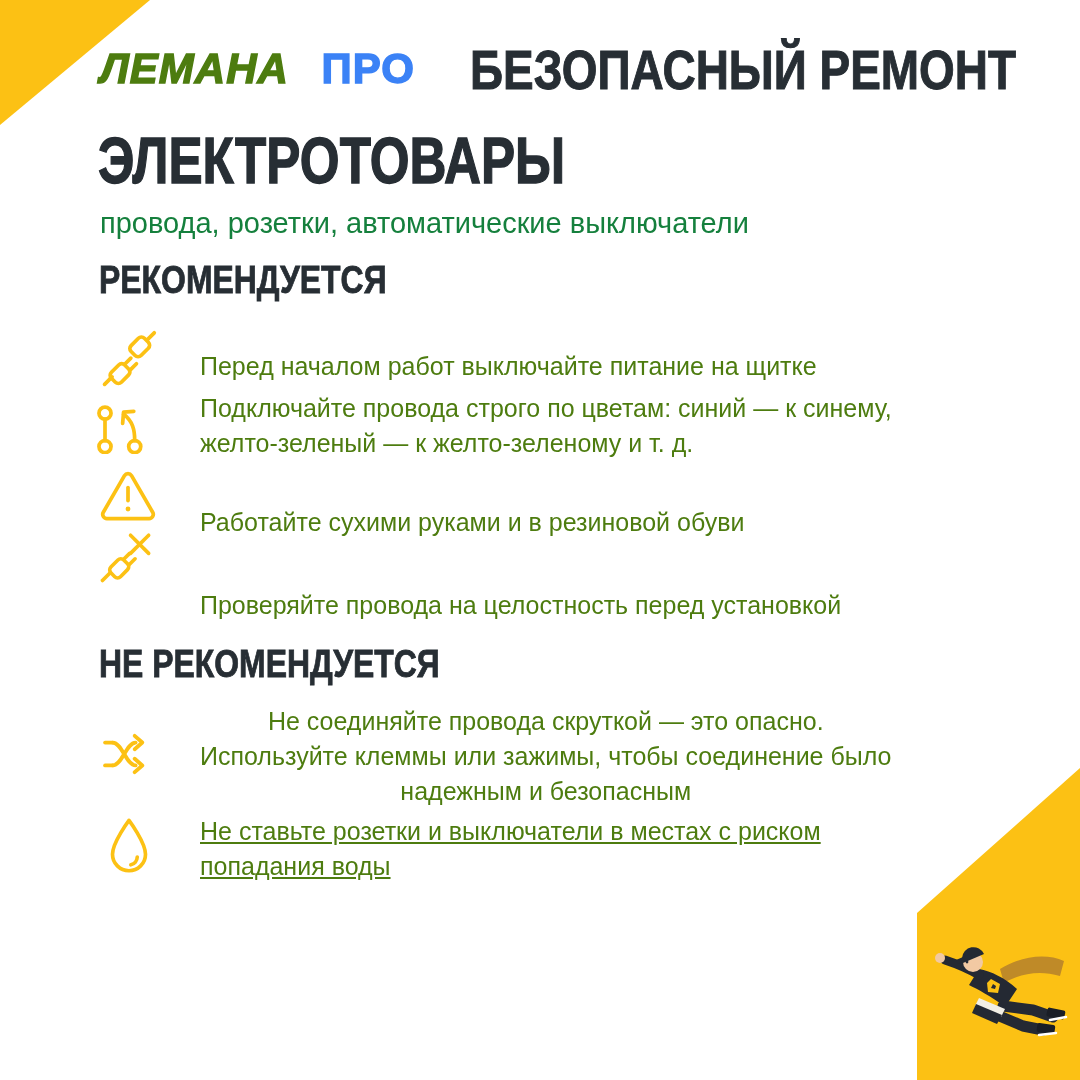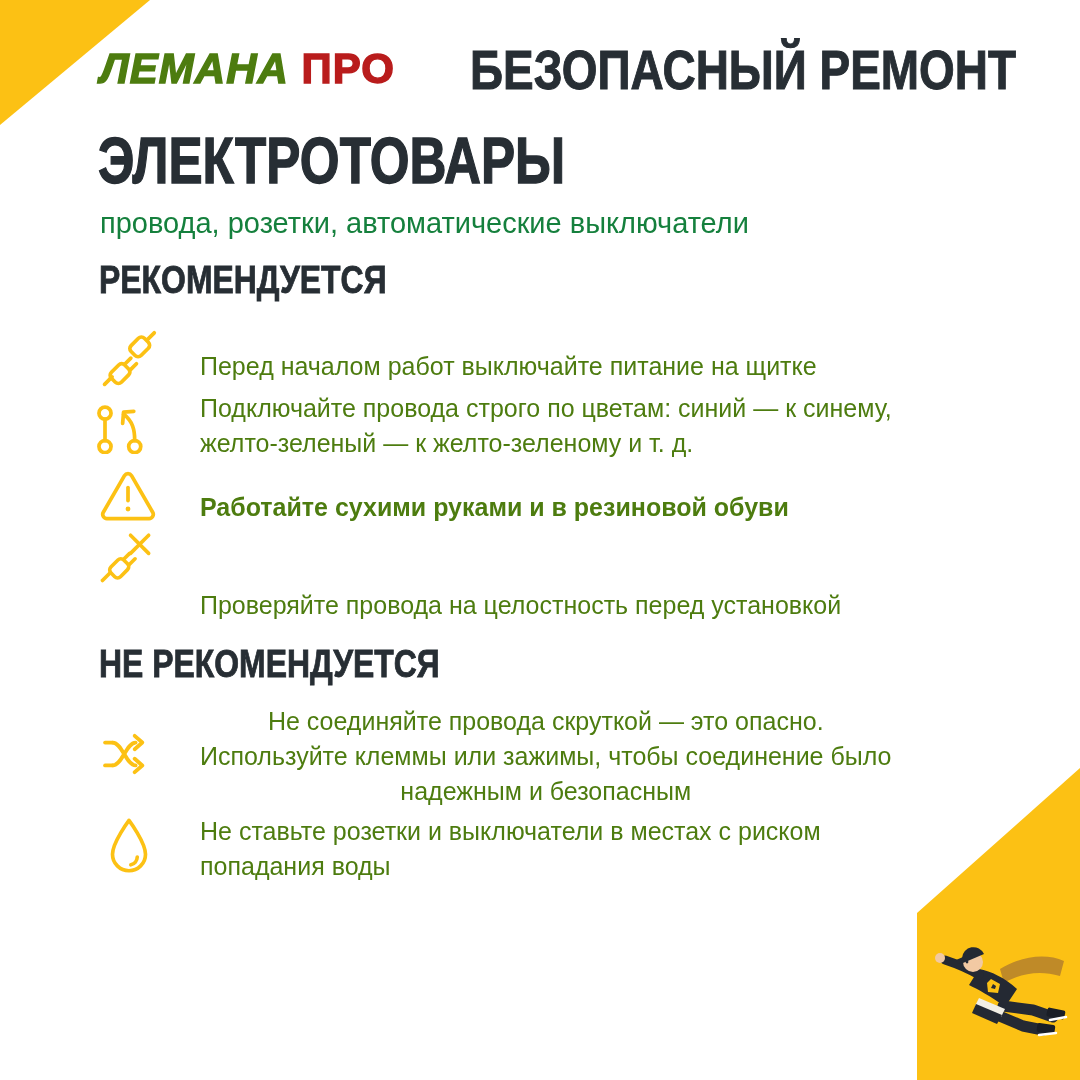--- a/index.html
+++ b/index.html
@@ -21,21 +21,21 @@
     background:#FCC114;
     clip-path:polygon(100% 0, 0 46.5%, 0 100%, 100% 100%);
   }
   .brand {
     position:absolute; left:100px; top:46px;
     font-size:42px; font-weight:bold; line-height:46px;
     letter-spacing:1px; white-space:nowrap;
   }
   .brand span { -webkit-text-stroke:1.4px currentColor; }
   .brand .primary { color:#4d7c0f;font-style:italic; }
-  .brand .accent  { color:#b91c1c; }
+  .brand .accent  { color:#3b82f6;margin-left:20px; }
   .program-title {
     position:absolute; left:470px; top:40px;
     font-size:56px; line-height:60px; font-weight:bold;
     color:#272E34; white-space:nowrap;
     transform:scaleX(0.82); transform-origin:left top;
     -webkit-text-stroke:1px currentColor;
   }
   .hero-title {
     position:absolute; left:98px; top:127px;
     font-size:64px; line-height:68px; font-weight:bold;
@@ -140,21 +140,21 @@
 <div class="item-text" style="top:391px;">Подключайте провода строго по цветам: синий — к синему,
 желто-зеленый — к желто-зеленому и т. д.</div>
 
 <div class="item-icon" style="left:98px; top:468px;">
   <svg width="60" height="54" viewBox="0 0 64 58" fill="none" stroke="#FCC114" stroke-width="4" stroke-linecap="round" stroke-linejoin="round">
     <path d="M28.2 8.2 a4.5 4.5 0 0 1 7.6 0 L58.5 47.5 a4.5 4.5 0 0 1 -3.8 6.8 L9.3 54.3 a4.5 4.5 0 0 1 -3.8 -6.8 Z"></path>
     <path d="M32 21 L32 35"></path>
     <circle cx="32" cy="44" r="2.6" fill="#FCC114" stroke="none"></circle>
   </svg>
 </div>
-<div class="item-text" style="top:490px;font-weight:bold;">Работайте сухими руками и в резиновой обуви</div>
+<div class="item-text" style="top:505px;">Работайте сухими руками и в резиновой обуви</div>
 
 <div class="item-icon" style="left:97px; top:528px;">
   <svg width="58" height="58" viewBox="0 0 64 64" fill="none" stroke="#FCC114" stroke-width="4" stroke-linecap="round" stroke-linejoin="round">
     <path d="M6 58 L14 50"></path>
     <rect x="14.5" y="37" width="20" height="15" rx="4.5" transform="rotate(-45 24.5 44.5)"></rect>
     <path d="M30 34 L36 28"></path>
     <path d="M36 40 L42 34"></path>
     <path d="M37 8 L57 28"></path>
     <path d="M57 8 L37 28"></path>
   </svg>
@@ -176,14 +176,14 @@
 <div class="item-text" style="top:704px;text-align:center;">Не соединяйте провода скруткой — это опасно.
 Используйте клеммы или зажимы, чтобы соединение было
 надежным и безопасным</div>
 
 <div class="item-icon" style="left:107px; top:816px;">
   <svg width="44" height="60" viewBox="0 0 48 64" fill="none" stroke="#FCC114" stroke-width="4" stroke-linecap="round" stroke-linejoin="round">
     <path d="M24 4 C24 4 6 28 6 41 a18 18 0 0 0 36 0 C42 28 24 4 24 4 Z"></path>
     <path d="M33 44 a9 9 0 0 1 -7 8.5"></path>
   </svg>
 </div>
-<div class="item-text" style="top:814px;">Не ставьте розетки и выключатели в местах с риском
+<div class="item-text" style="top:814px;text-decoration:underline;">Не ставьте розетки и выключатели в местах с риском
 попадания воды</div>
 
 </body></html>

